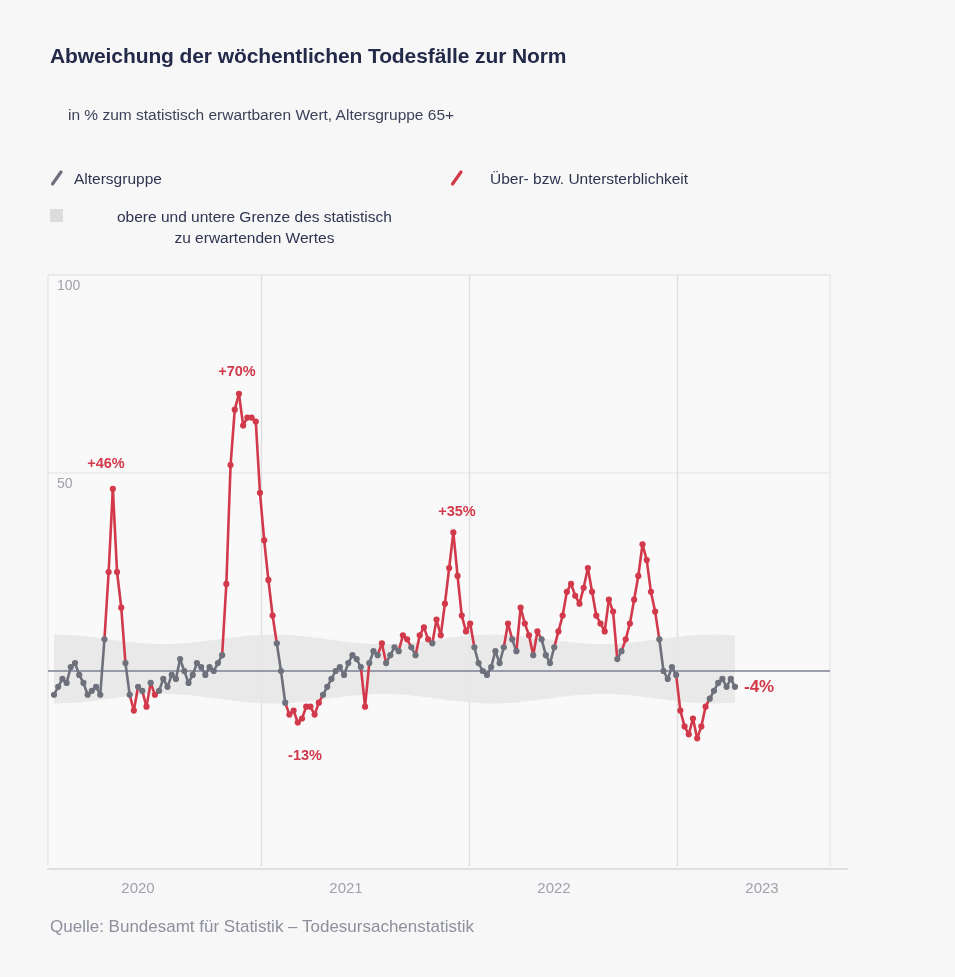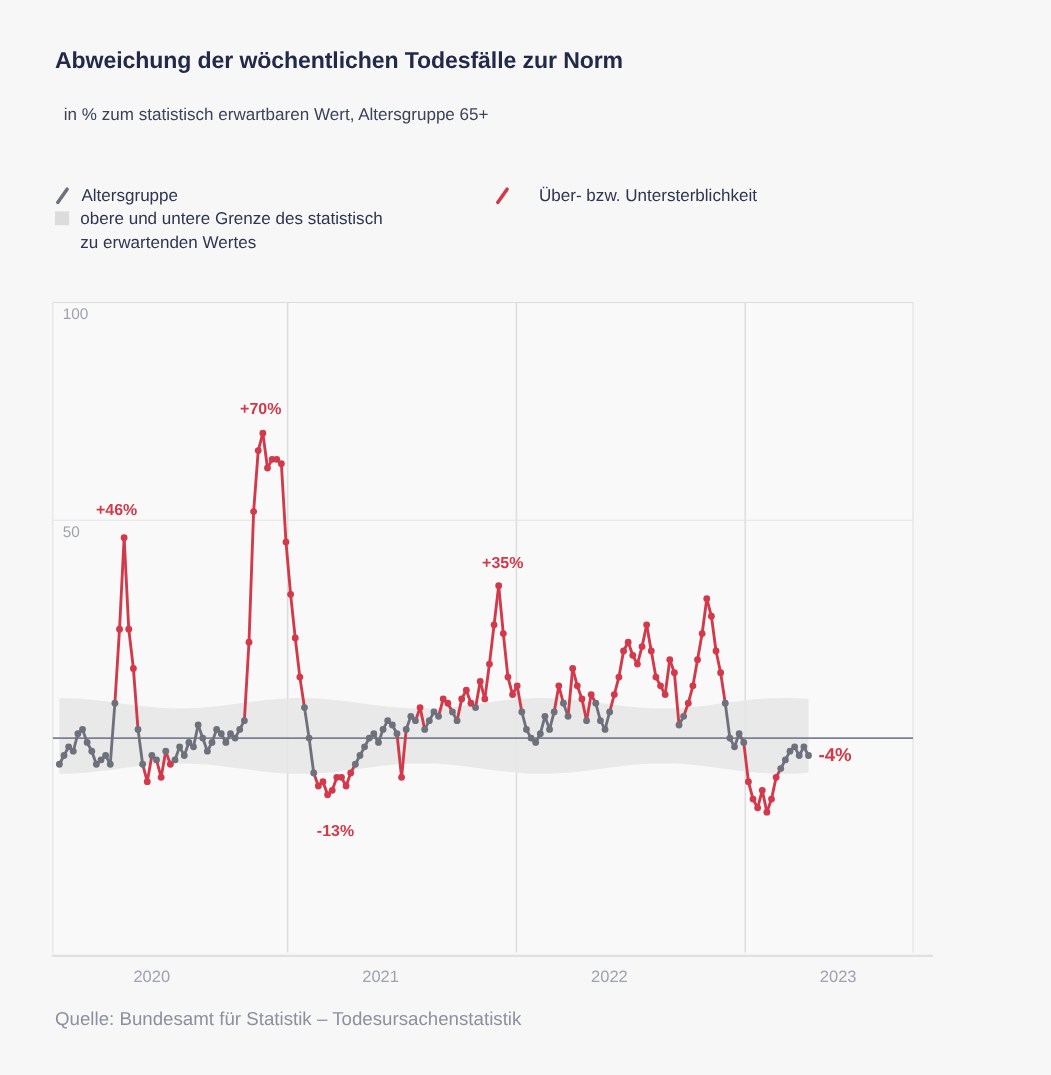--- a/index.html
+++ b/index.html
@@ -13,53 +13,54 @@
     font-family: "Liberation Sans", sans-serif;
     color: #2b2f4a;
     overflow: hidden;
   }
   .page {
     position: relative;
     width: 792px;
     height: 977px;
     box-sizing: border-box;
     padding: 0;
+    text-align: center;
   }
   .chart-title {
     position: absolute;
     left: 50px;
     top: 44px;
     font-size: 21px;
     font-weight: bold;
     letter-spacing: -0.1px;
     color: #232949;
     margin: 0;
   }
   .chart-subtitle {
     position: absolute;
     left: 50px;
     top: 88px;
     font-size: 15.5px;
     font-weight: normal;
     color: #3d4259;
-    margin: 8px;
+    margin: 18px;
   }
   .legend {
     position: absolute;
     left: 50px;
     top: 168px;
     width: 800px;
   }
   .legend-row {
     position: absolute;
     display: flex;
     align-items: flex-start;
   }
   .legend-row.r1 { left: 0px; top: 0px; }
-  .legend-row.r2 { left: 0px; top: 21px; }
+  .legend-row.r2 { left: 0px; top: 38px; gap: 44px; }
   .legend-row.r3 { left: 400px; top: 0px; gap: 16px; }
   .legend-marker-slash {
     width: 14px;
     height: 18px;
     margin-right: 10px;
     flex: 0 0 auto;
     position: relative;
     top: 1px;
   }
   .legend-marker-square {

